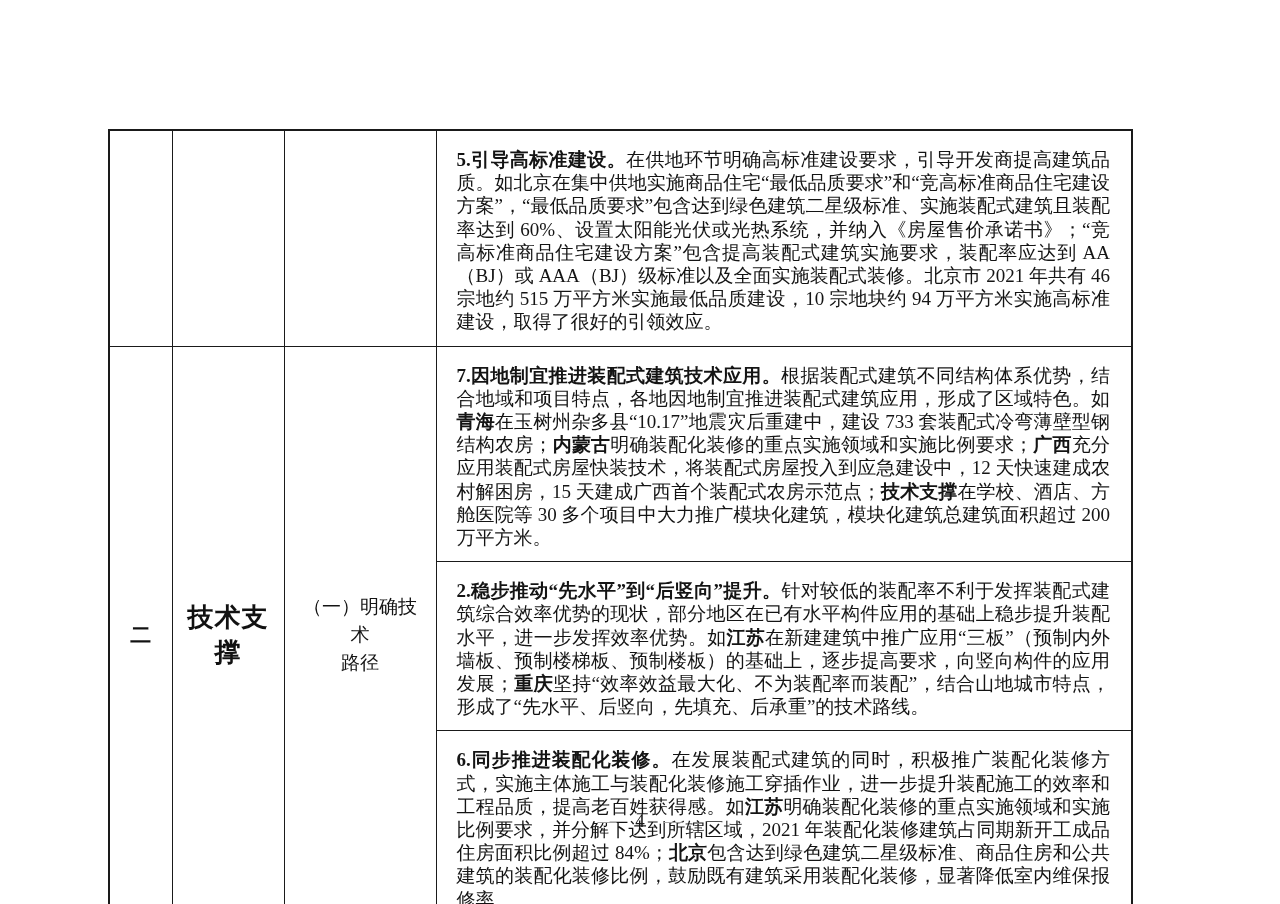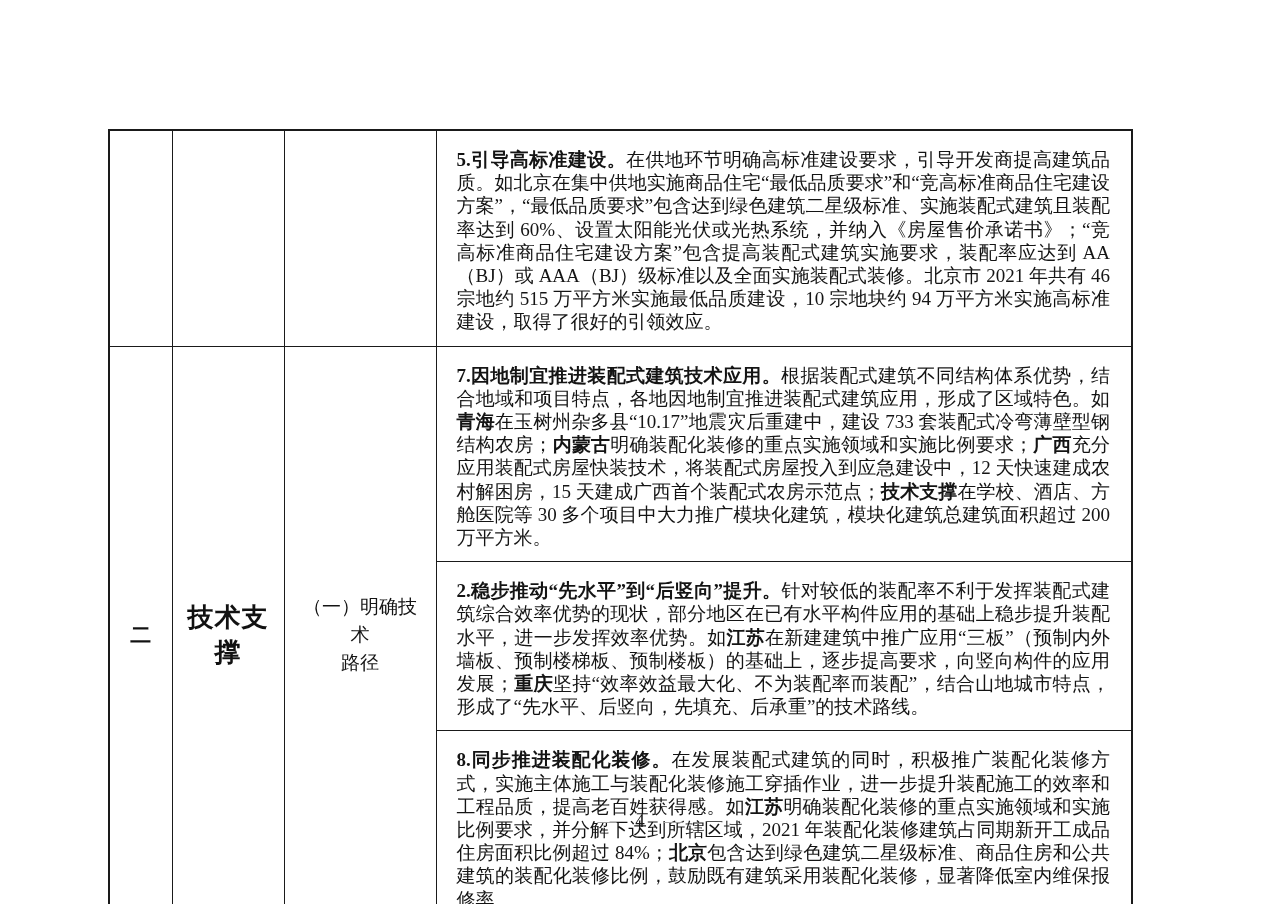--- a/index.html
+++ b/index.html
@@ -100,21 +100,21 @@
           <p><b>7.因地制宜推进装配式建筑技术应用。</b><span>根据装配式建筑不同结构体系优势，结合地域和项目特点，各地因地制宜推进装配式建筑应用，形成了区域特色。如</span><b>青海</b><span>在玉树州杂多县“10.17”地震灾后重建中，建设 733 套装配式冷弯薄壁型钢结构农房；</span><b>内蒙古</b><span>明确装配化装修的重点实施领域和实施比例要求；</span><b>广西</b><span>充分应用装配式房屋快装技术，将装配式房屋投入到应急建设中，12 天快速建成农村解困房，15 天建成广西首个装配式农房示范点；</span><b>技术支撑</b><span>在学校、酒店、方舱医院等 30 多个项目中大力推广模块化建筑，模块化建筑总建筑面积超过 200 万平方米。</span></p>
         </td>
       </tr>
       <tr class="r3">
         <td class="cell-content">
           <p><b>2.稳步推动“先水平”到“后竖向”提升。</b><span>针对较低的装配率不利于发挥装配式建筑综合效率优势的现状，部分地区在已有水平构件应用的基础上稳步提升装配水平，进一步发挥效率优势。如</span><b>江苏</b><span>在新建建筑中推广应用“三板”（预制内外墙板、预制楼梯板、预制楼板）的基础上，逐步提高要求，向竖向构件的应用发展；</span><b>重庆</b><span>坚持“效率效益最大化、不为装配率而装配”，结合山地城市特点，形成了“先水平、后竖向，先填充、后承重”的技术路线。</span></p>
         </td>
       </tr>
       <tr class="r4">
         <td class="cell-content">
-          <p><b>8.同步推进装配化装修。</b><span>在发展装配式建筑的同时，积极推广装配化装修方式，实施主体施工与装配化装修施工穿插作业，进一步提升装配施工的效率和工程品质，提高老百姓获得感。如</span><b>江苏</b><span>明确装配化装修的重点实施领域和实施比例要求，并分解下达到所辖区域，2021 年装配化装修建筑占同期新开工成品住房面积比例超过 84%；</span><b>北京</b><span>包含达到绿色建筑二星级标准、商品住房和公共建筑的装配化装修比例，鼓励既有建筑采用装配化装修，显著降低室内维保报修率。</span></p>
+          <p><b>6.同步推进装配化装修。</b><span>在发展装配式建筑的同时，积极推广装配化装修方式，实施主体施工与装配化装修施工穿插作业，进一步提升装配施工的效率和工程品质，提高老百姓获得感。如</span><b>江苏</b><span>明确装配化装修的重点实施领域和实施比例要求，并分解下达到所辖区域，2021 年装配化装修建筑占同期新开工成品住房面积比例超过 84%；</span><b>北京</b><span>包含达到绿色建筑二星级标准、商品住房和公共建筑的装配化装修比例，鼓励既有建筑采用装配化装修，显著降低室内维保报修率。</span></p>
         </td>
       </tr>
     </tbody>
   </table>
 
   <div class="page-number">
     <span class="dash">—</span>
     <span class="num">4</span>
     <span class="dash">—</span>
   </div>

